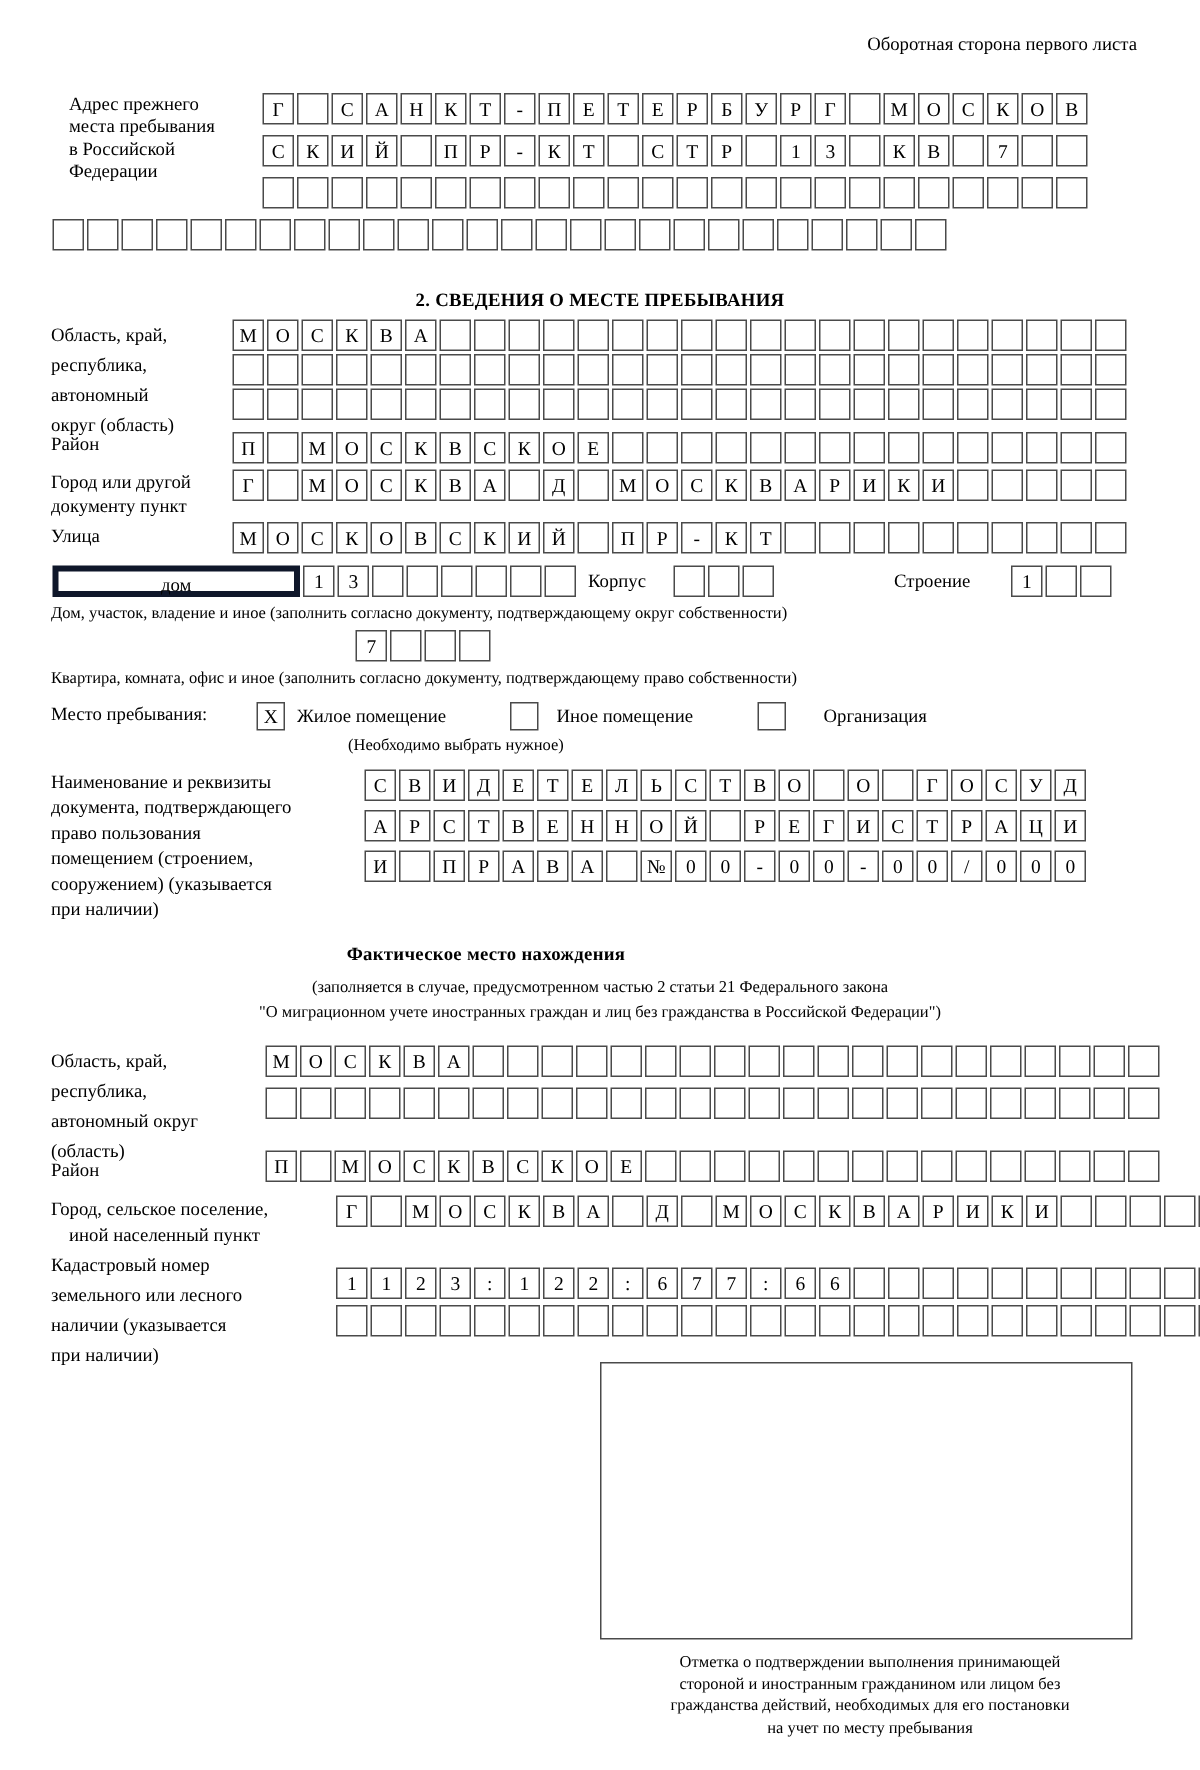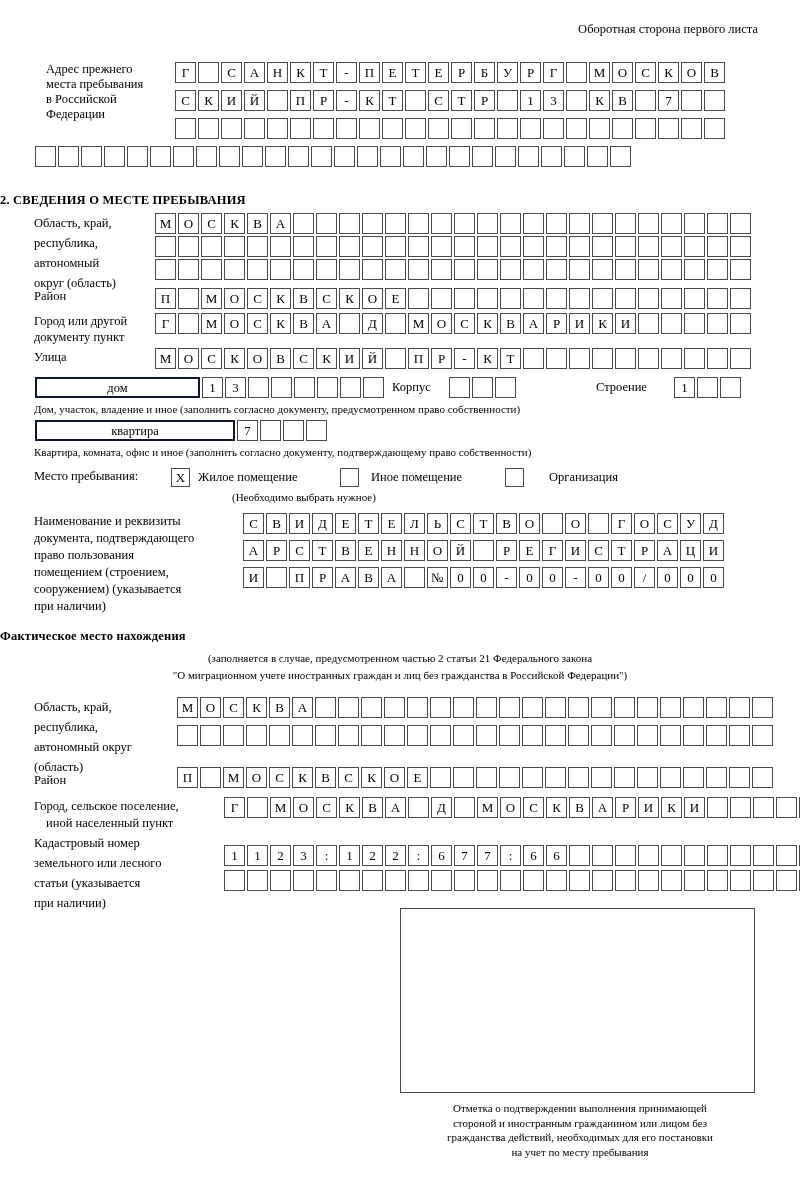--- a/index.html
+++ b/index.html
@@ -24,21 +24,21 @@
   .abs { position: absolute; }
   .hdr-right {
     right: 42px;
     top: 22px;
     font-size: 12.5px;
   }
   .lbl {
     font-size: 12.5px;
     line-height: 15px;
   }
-  .center { }
+  .center { text-align: center; }
   .small { font-size: 11px; }
 
   
   .cells {
     display: flex;
     flex-direction: row;
   }
   .cell {
     width: 21px;
     height: 21px;
@@ -48,21 +48,21 @@
     text-align: center;
     line-height: 19px;
     font-size: 13px;
     font-family: "Liberation Serif", serif;
     background: #fff;
   }
   .cell.last { margin-right: 0; }
 
   .lbl-box {
     height: 21px;
-    border: 2px solid #0f172a;
+    border: 4px solid #0f172a;
     box-sizing: border-box;
     text-align: center;
     line-height: 19px;
     font-size: 12.5px;
   }
 
   .chk {
     width: 19px;
     height: 19px;
     border: 1px solid #4a4a4a;
@@ -415,23 +415,22 @@
       <div class="cell"></div>
       <div class="cell last"></div>
     </div>
   <div class="abs lbl" style="left:596px; top:380px;">Строение</div>
   <div class="abs cells" id="stroenie-cells" style="left:674px; top:377px;">
       <div class="cell">1</div>
       <div class="cell"></div>
       <div class="cell last"></div>
     </div>
 
-  <div class="abs lbl small" style="left:34px; top:402px;">Дом, участок, владение и иное (заполнить согласно документу, предусмотренном право собственности)</div>
-
-  <div class="abs lbl-box" style="left:35px; top:420px; width:200px;">квартира</div>
+  <div class="abs lbl small" style="left:34px; top:402px;">Дом, участок, владение и иное (заполнить согласно документу, подтверждающему округ собственности)</div>
+
   <div class="abs cells" id="flat-cells" style="left:237px; top:420px;">
       <div class="cell">7</div>
       <div class="cell"></div>
       <div class="cell"></div>
       <div class="cell last"></div>
     </div>
   <div class="abs lbl small" style="left:34px; top:445px;">Квартира, комната, офис и иное (заполнить согласно документу, подтверждающему право собственности)</div>
 
   <div class="abs lbl" style="left:34px; top:469px;">Место пребывания:</div>
   <div class="abs chk" style="left:171px; top:468px;">X</div>
@@ -646,21 +645,21 @@
       <div class="cell"></div>
       <div class="cell"></div>
       <div class="cell"></div>
       <div class="cell"></div>
       <div class="cell last"></div>
     </div>
 
   <div class="abs lbl" style="left:34px; top:833px; width:160px;">
     <div style="line-height:20px;">Кадастровый номер</div>
     <div style="line-height:20px;">земельного или лесного</div>
-    <div style="line-height:20px;">статьи (указывается</div>
+    <div style="line-height:20px;">наличии (указывается</div>
     <div style="line-height:20px;">при наличии)</div>
   </div>
   <div class="abs cells" id="al-cad-row1" style="left:224px; top:845px;">
       <div class="cell">1</div>
       <div class="cell">1</div>
       <div class="cell">2</div>
       <div class="cell">3</div>
       <div class="cell">:</div>
       <div class="cell">1</div>
       <div class="cell">2</div>

